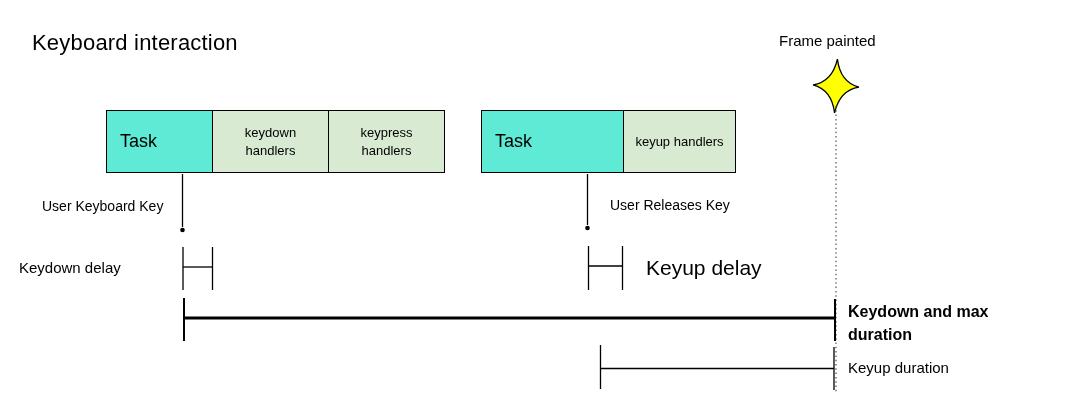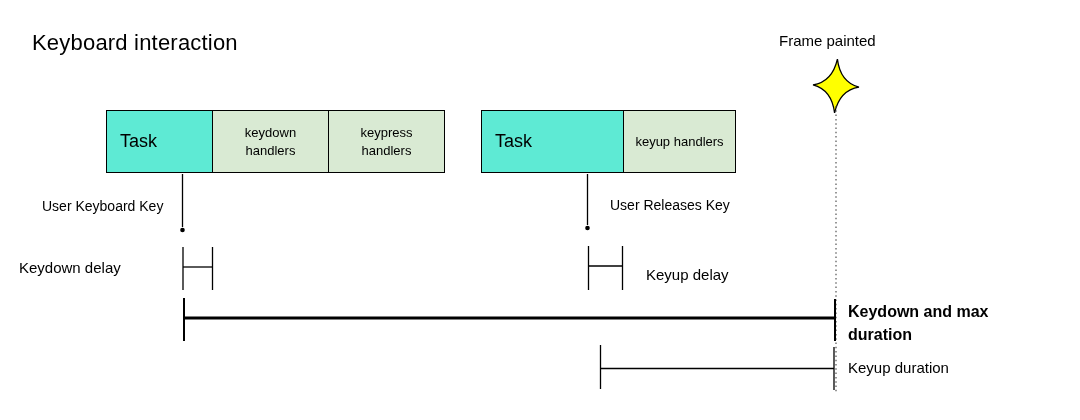--- a/index.html
+++ b/index.html
@@ -45,21 +45,21 @@
     <div class="seg task">Task</div>
     <div class="seg handler">keyup handlers</div>
   </div>
 
   <div class="label" style="left:42px;top:198px;font-size:14px;">User Keyboard Key</div>
 
   <div class="label" style="left:19px;top:259px;font-size:15px;">Keydown delay</div>
 
   <div class="label" style="left:610px;top:197px;font-size:14px;">User Releases Key</div>
 
-  <div class="label" style="left:646px;top:266px;font-size:15px;">Keyup delay</div>
+  <div class="label" style="left:646px;top:255px;font-size:21px;">Keyup delay</div>
 
   <div class="label duration-label" style="left:848px;top:300px;">Keydown and max duration</div>
 
   <div class="label" style="left:848px;top:359px;font-size:15px;">Keyup duration</div>
 
   <svg class="overlay" width="1080" height="420" viewBox="0 0 1080 420">
 
     <path d="M 0 -27 Q 4 -4 23 0 Q 4 4 0 27 Q -4 4 -23 0 Q -4 -4 0 -27 Z" transform="translate(836,86) rotate(3)" fill="#ffff00" stroke="#000" stroke-width="1.3"></path>
     <line x1="836" y1="106" x2="836" y2="393" stroke="#444" stroke-width="1.1" stroke-dasharray="1.5 2.8"></line>
 

